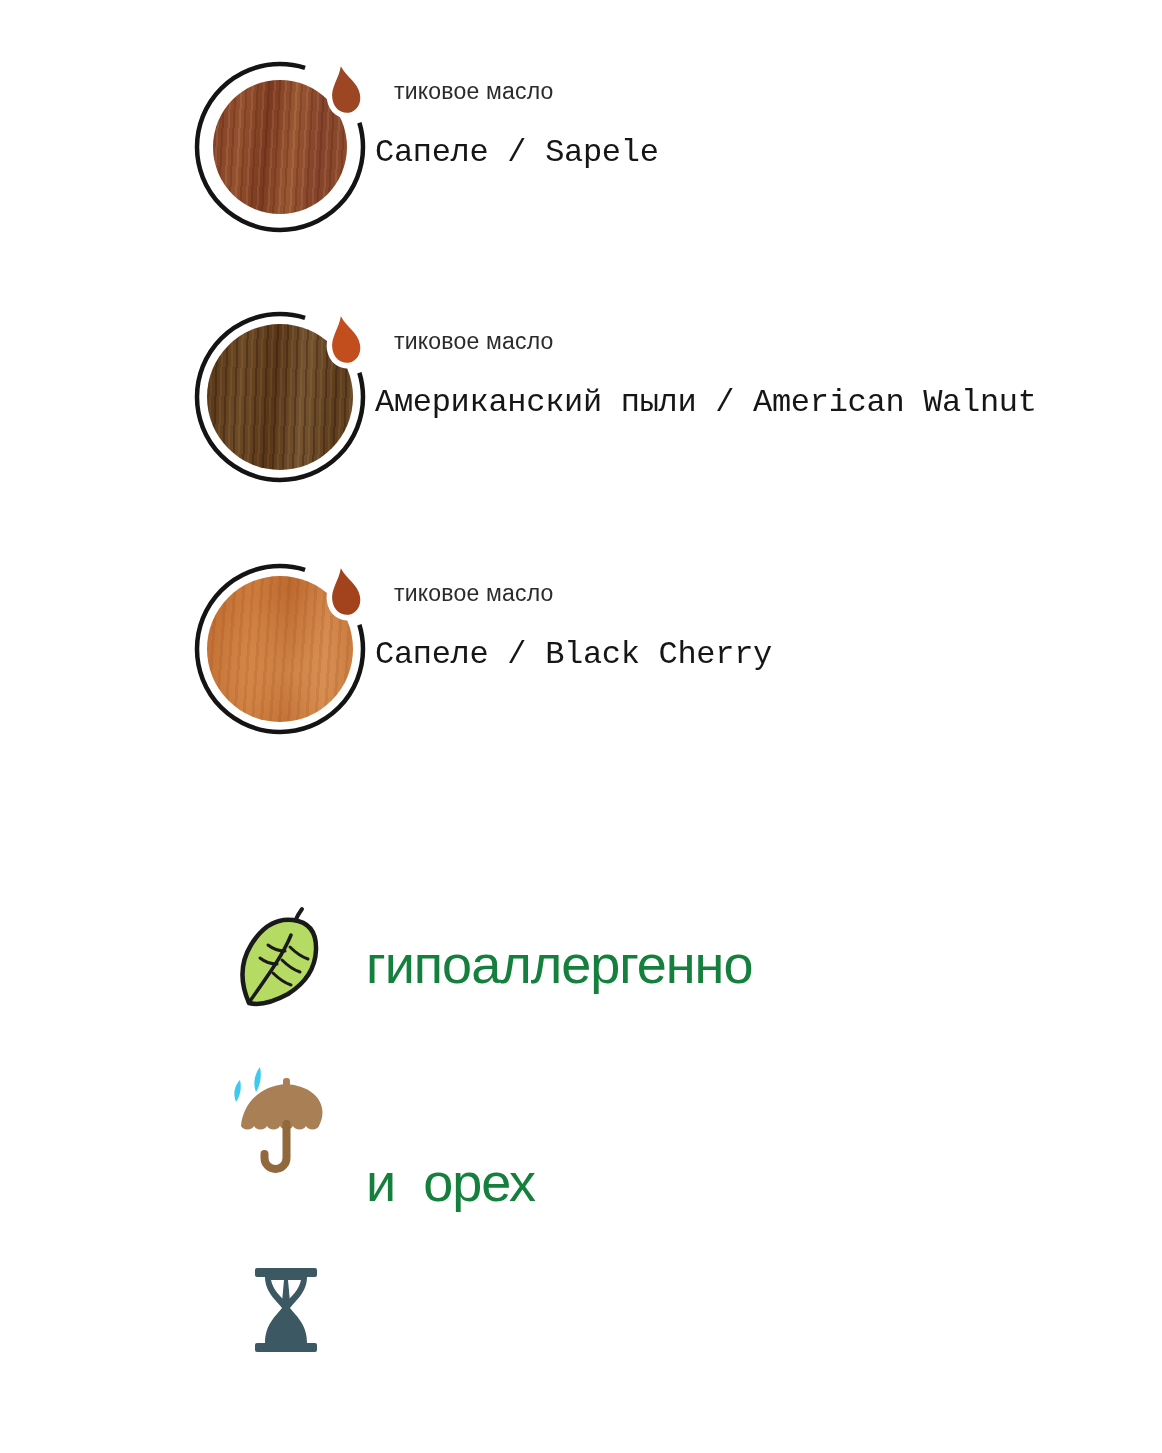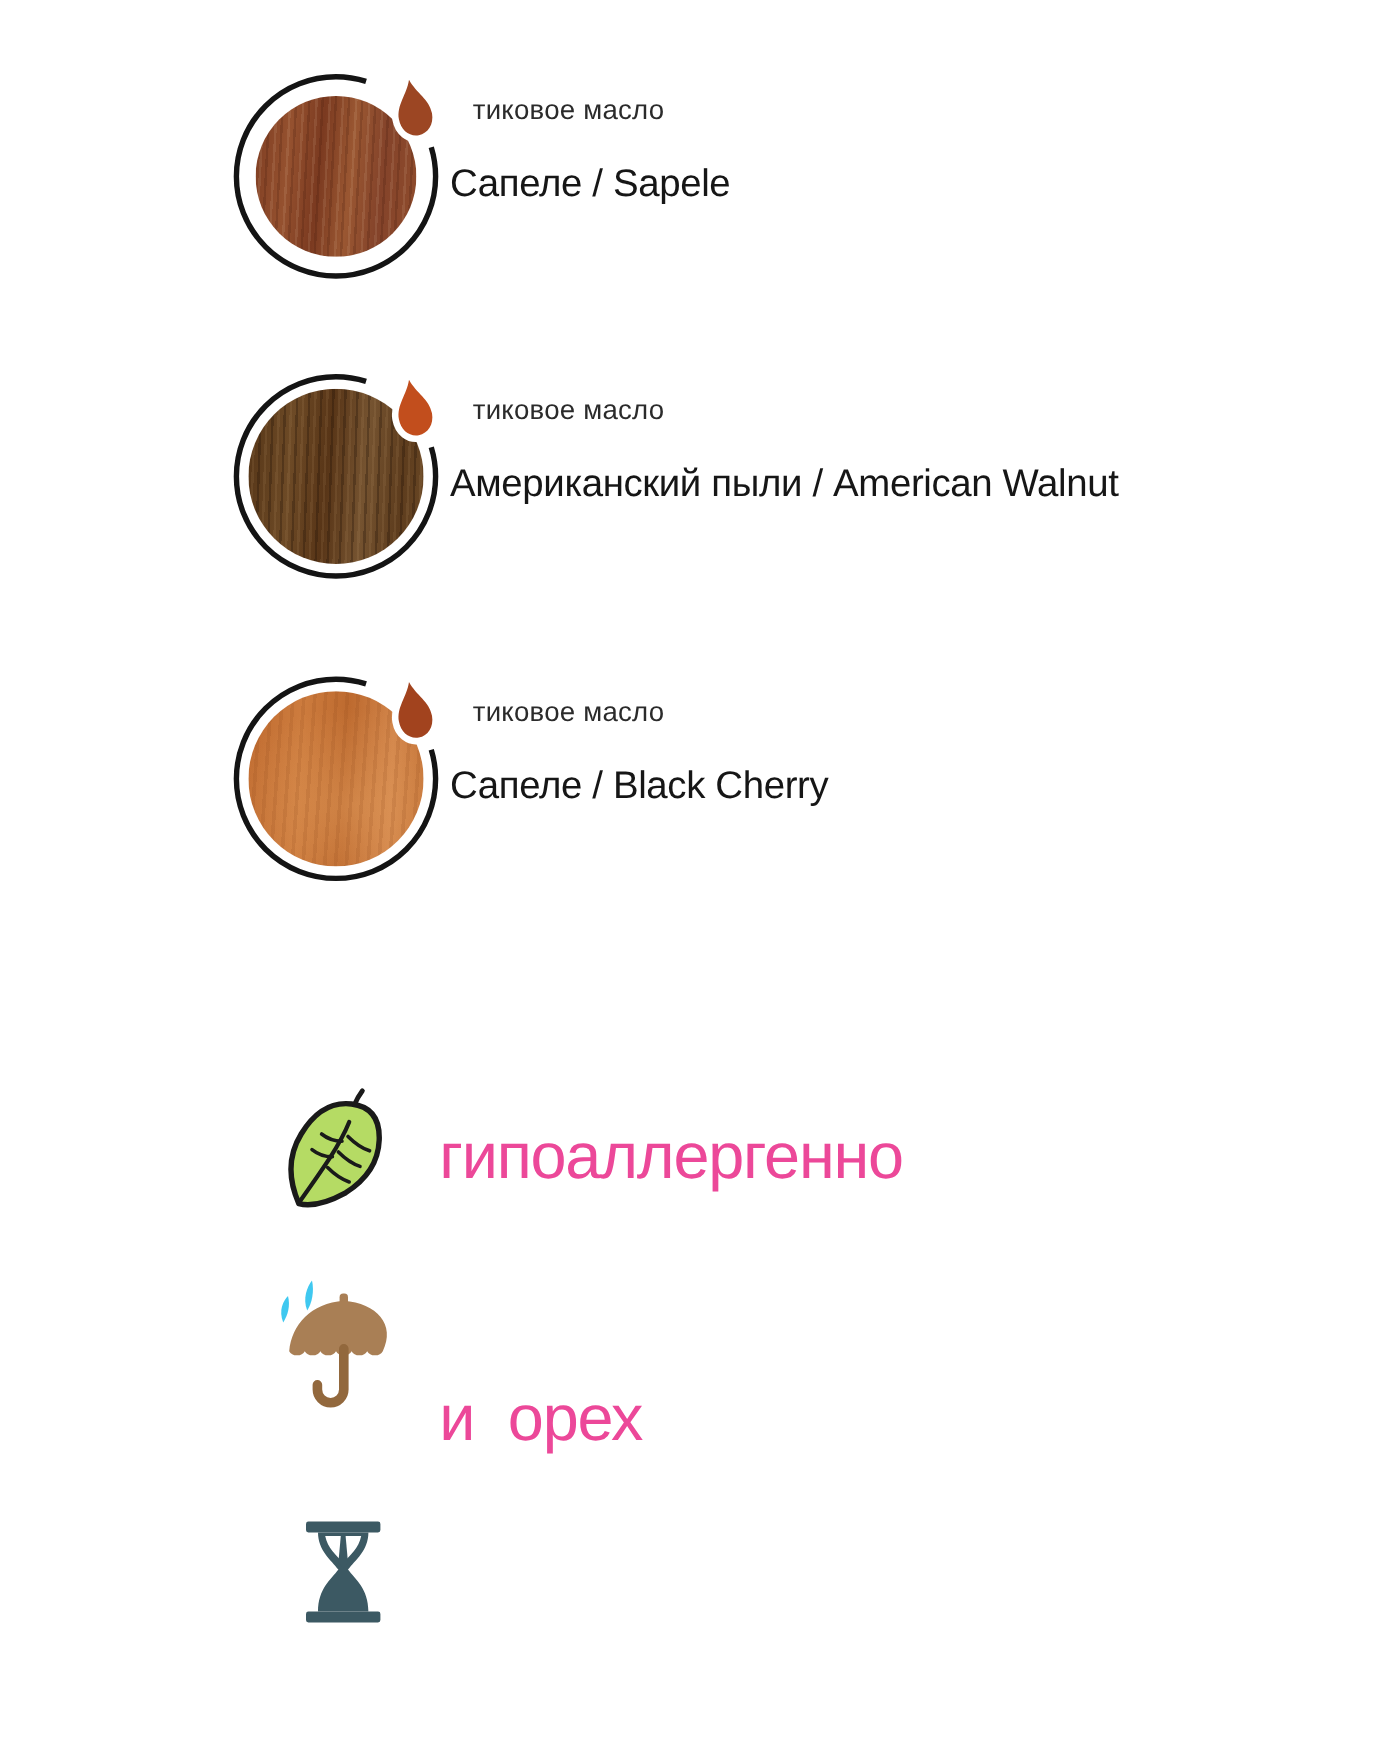--- a/index.html
+++ b/index.html
@@ -35,27 +35,27 @@
       linear-gradient(93deg, #c06c31 0%, #cd7c3e 30%, #bd6a2f 55%, #d2854a 80%, #c37236 100%);
   }
   .ring-svg { position:absolute; left:0; top:0; }
   .drop-svg { position:absolute; left:130px; top:0; }
   .oil-label {
     position:absolute; left:185px; top:18px;
     font-size:23px; color:#2b2b2b; letter-spacing:.2px;margin-left:16px;
   }
   .swatch-name {
     position:absolute; left:182px; top:74px;
-    font-size:32px; color:#161616; letter-spacing:-.3px;
+    font-size:32px; color:#161616; letter-spacing:-.3px;font-family:Liberation Mono, monospace;
   }
 
   
   .feature-label {
     position:absolute; left:366px;
-    font-size:54px; line-height:58px; color:#ec4899;
+    font-size:54px; line-height:58px; color:#15803d;
     letter-spacing:-1px; white-space:pre-wrap;
   }
   .icon-box { position:absolute; }
 </style>
 </head>
 <body>
 
 <div class="canvas">
 
   <div class="swatch-row" style="top:60px">

